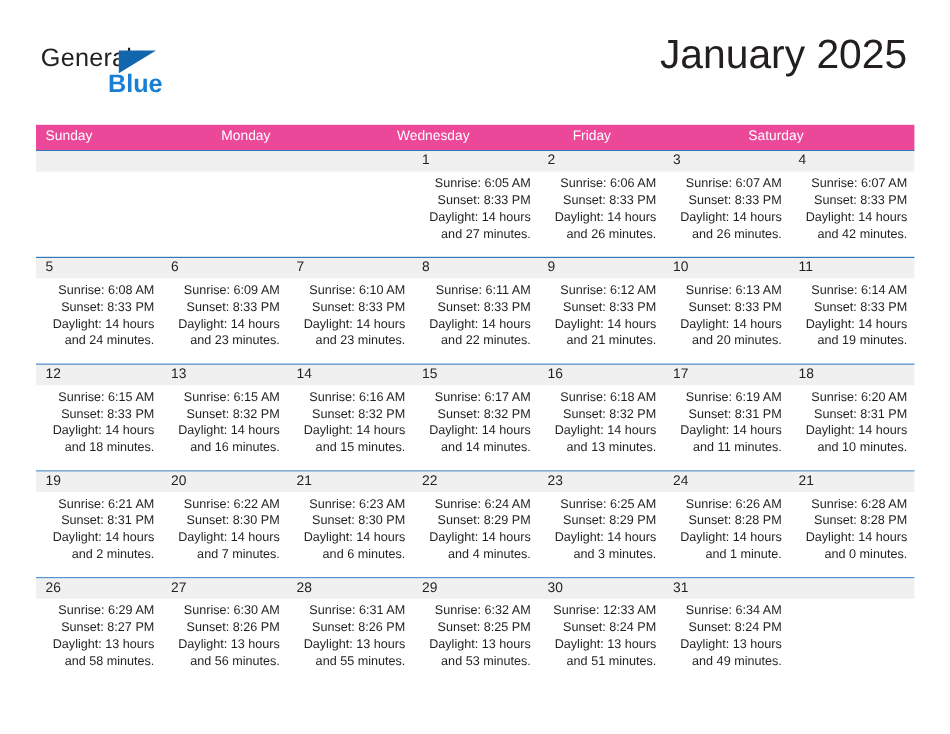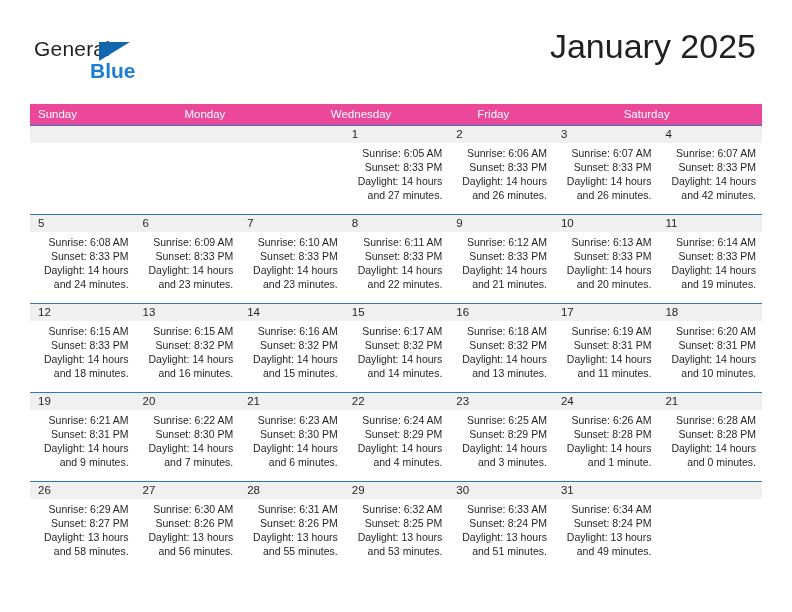--- a/index.html
+++ b/index.html
@@ -400,21 +400,21 @@
 
     <div class="week">
       <div class="daynum-band"></div>
       <div class="week-inner">
         <div class="day-cell">
           <div class="daynum">19</div>
           <div class="lines">
             <div class="line">Sunrise: 6:21 AM</div>
             <div class="line">Sunset: 8:31 PM</div>
             <div class="line">Daylight: 14 hours</div>
-            <div class="line">and 9 minutes.</div>
+            <div class="line">and 2 minutes.</div>
           </div>
         </div>
         <div class="day-cell">
           <div class="daynum">20</div>
           <div class="lines">
             <div class="line">Sunrise: 6:22 AM</div>
             <div class="line">Sunset: 8:30 PM</div>
             <div class="line">Daylight: 14 hours</div>
             <div class="line">and 7 minutes.</div>
           </div>
@@ -502,21 +502,21 @@
           <div class="lines">
             <div class="line">Sunrise: 6:32 AM</div>
             <div class="line">Sunset: 8:25 PM</div>
             <div class="line">Daylight: 13 hours</div>
             <div class="line">and 53 minutes.</div>
           </div>
         </div>
         <div class="day-cell">
           <div class="daynum">30</div>
           <div class="lines">
-            <div class="line">Sunrise: 6:33 AM</div>
+            <div class="line">Sunrise: 12:33 AM</div>
             <div class="line">Sunset: 8:24 PM</div>
             <div class="line">Daylight: 13 hours</div>
             <div class="line">and 51 minutes.</div>
           </div>
         </div>
         <div class="day-cell">
           <div class="daynum">31</div>
           <div class="lines">
             <div class="line">Sunrise: 6:34 AM</div>
             <div class="line">Sunset: 8:24 PM</div>

